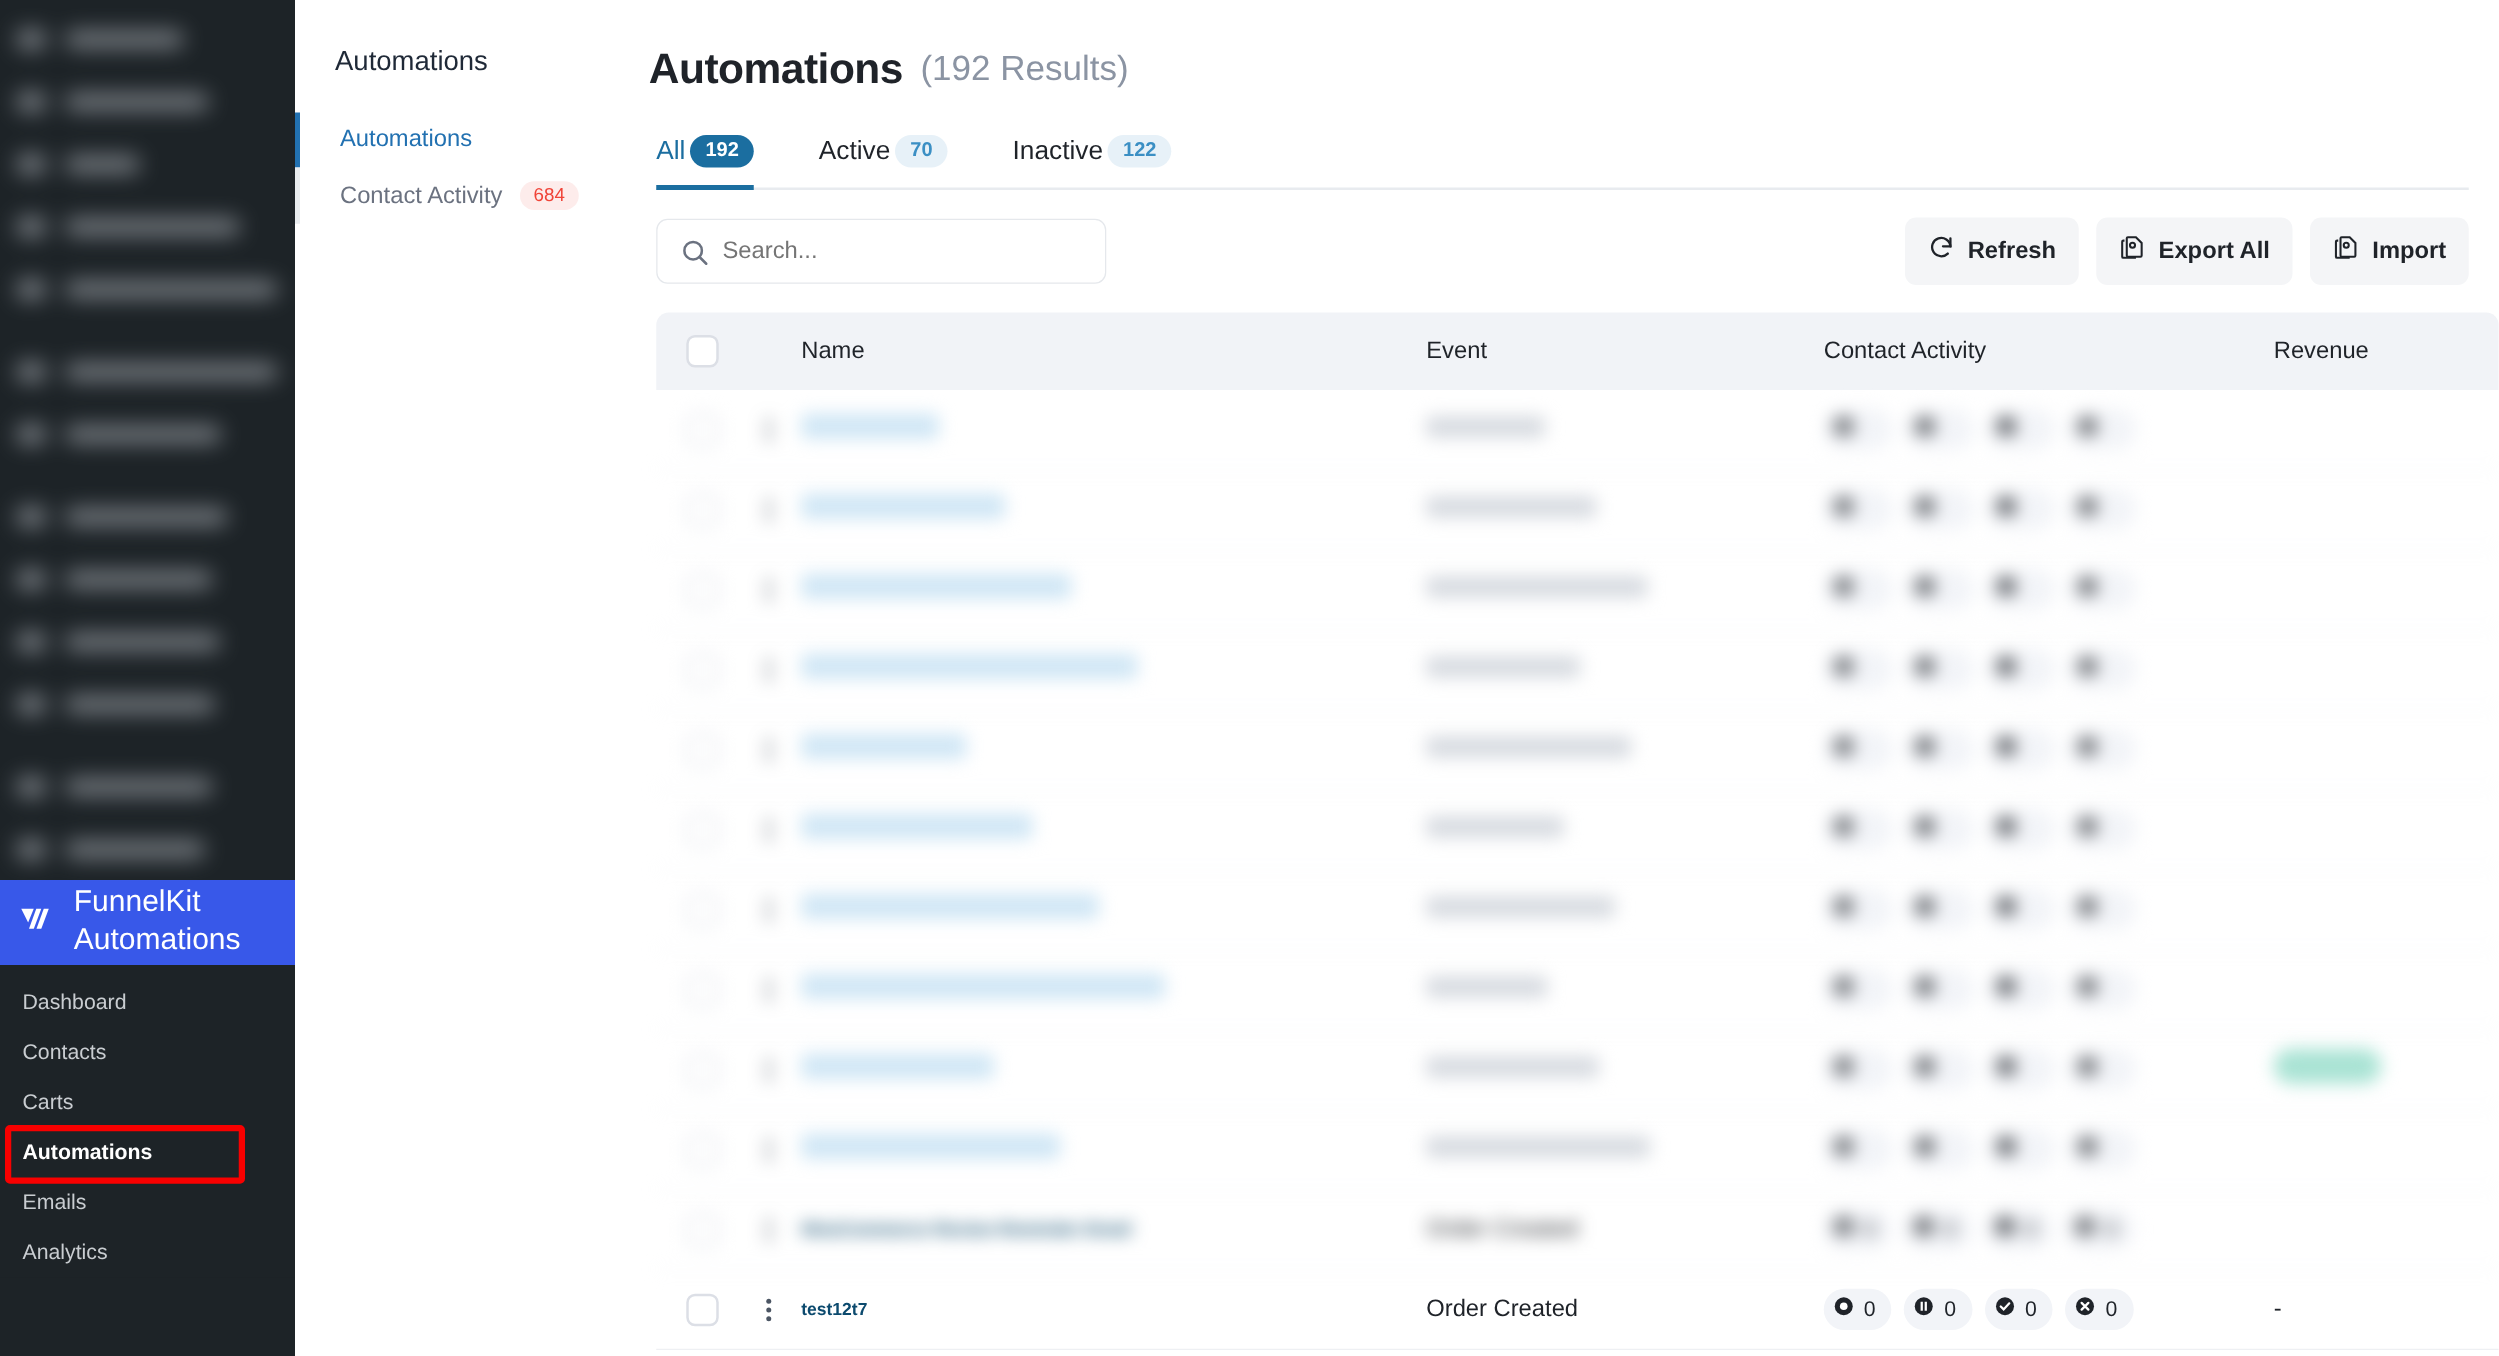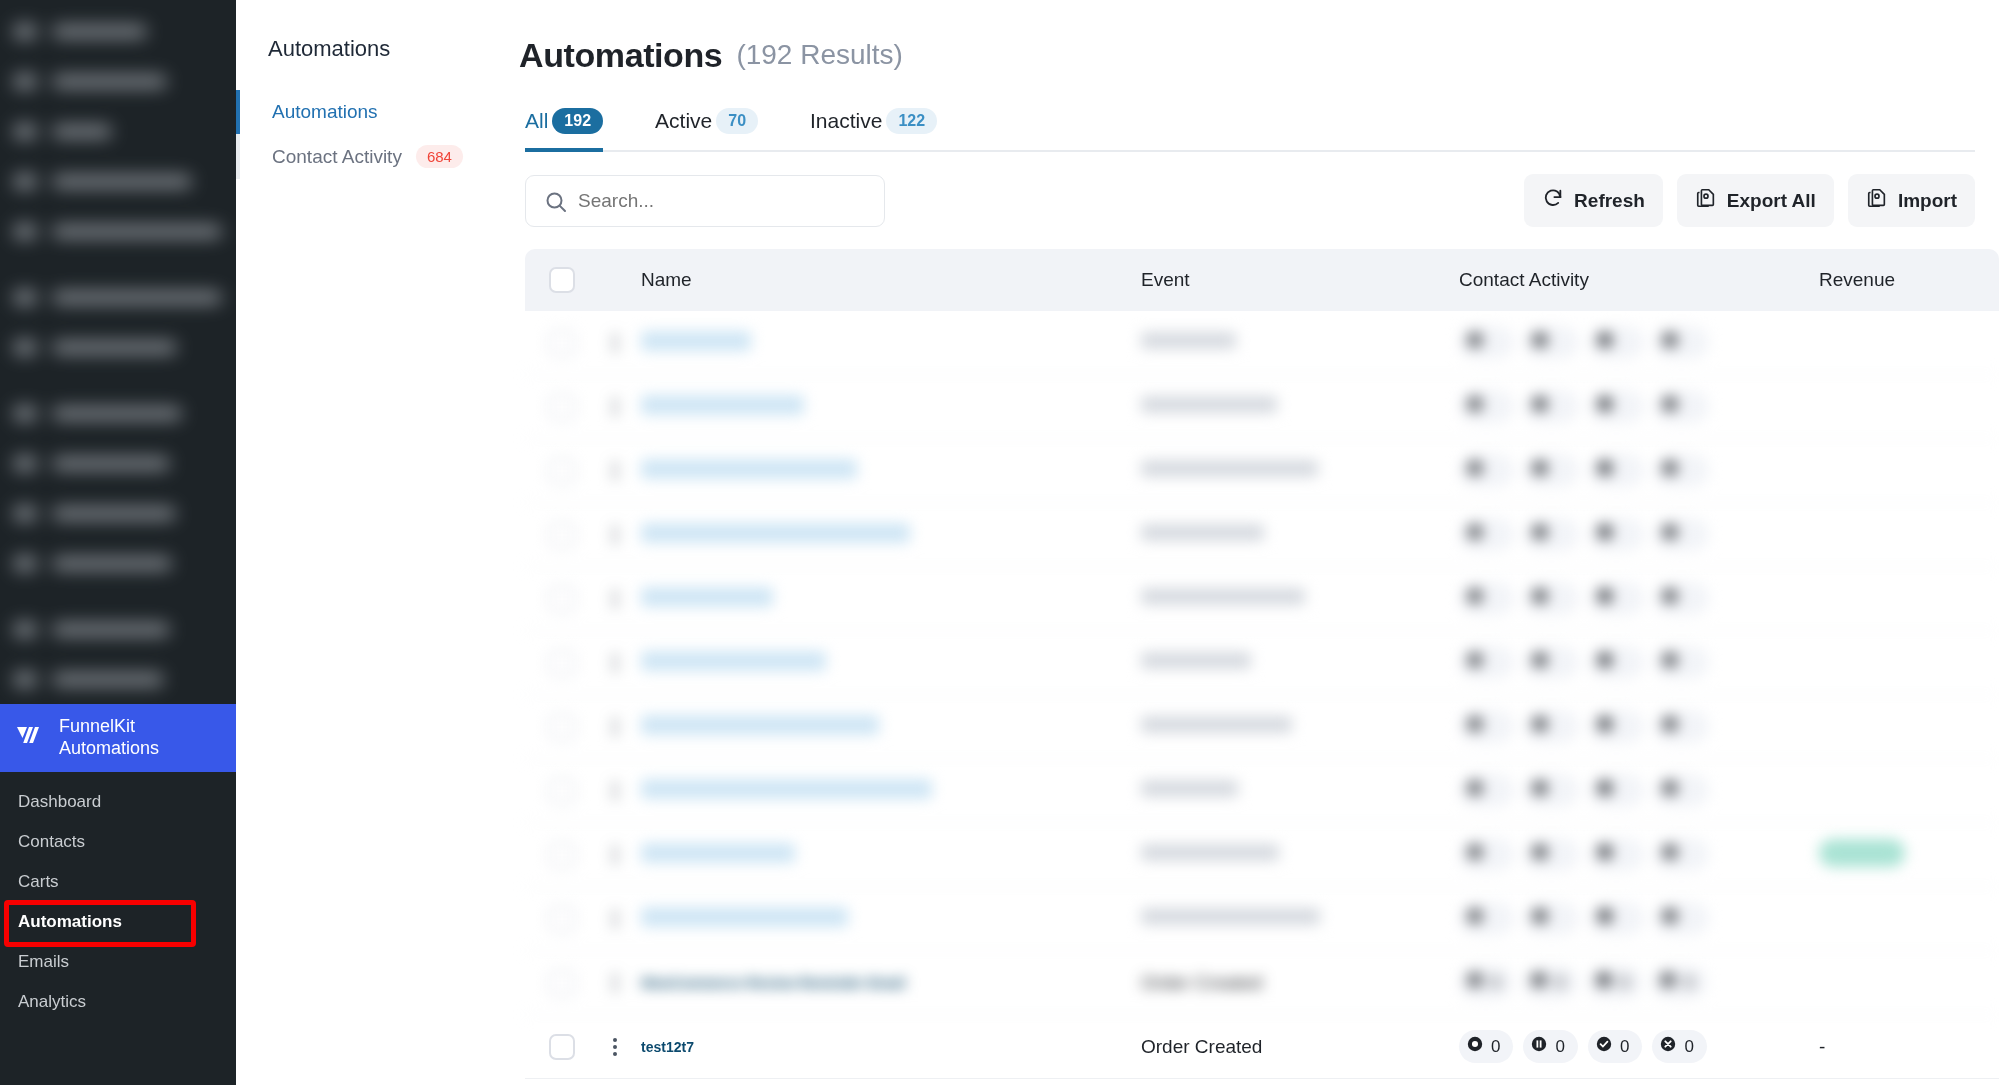--- a/index.html
+++ b/index.html
@@ -25,21 +25,21 @@
   .wp-blur-text { height: 13px; background: #8f949a; border-radius: 7px; }
   .wp-blur-sep { height: 16px; }
 
   .fk-brand {
     background: #3858e9; color: #fff;
     display: flex; align-items: center; gap: 13px;
     padding: 14px 14px 16px 16px;
     height: 68px;
   }
   .fk-logo { width: 30px; height: 24px; flex: 0 0 30px; }
-  .fk-brand-text { font-size: 18px; line-height: 1.24; font-weight: 400; }
+  .fk-brand-text { font-size: 24px; line-height: 1.24; font-weight: 400; }
 
   .fk-menu { background: #1d2327; padding-top: 10px; }
   .fk-item {
     display: block; color: #c9cdd1; font-size: 17px;
     padding: 9px 18px; line-height: 22px; text-decoration: none;
   }
   .fk-item.active { color: #ffffff; font-weight: bold; }
   .fk-highlight {
     position: absolute; left: 4px; top: 900px;
     width: 192px; height: 47px;

